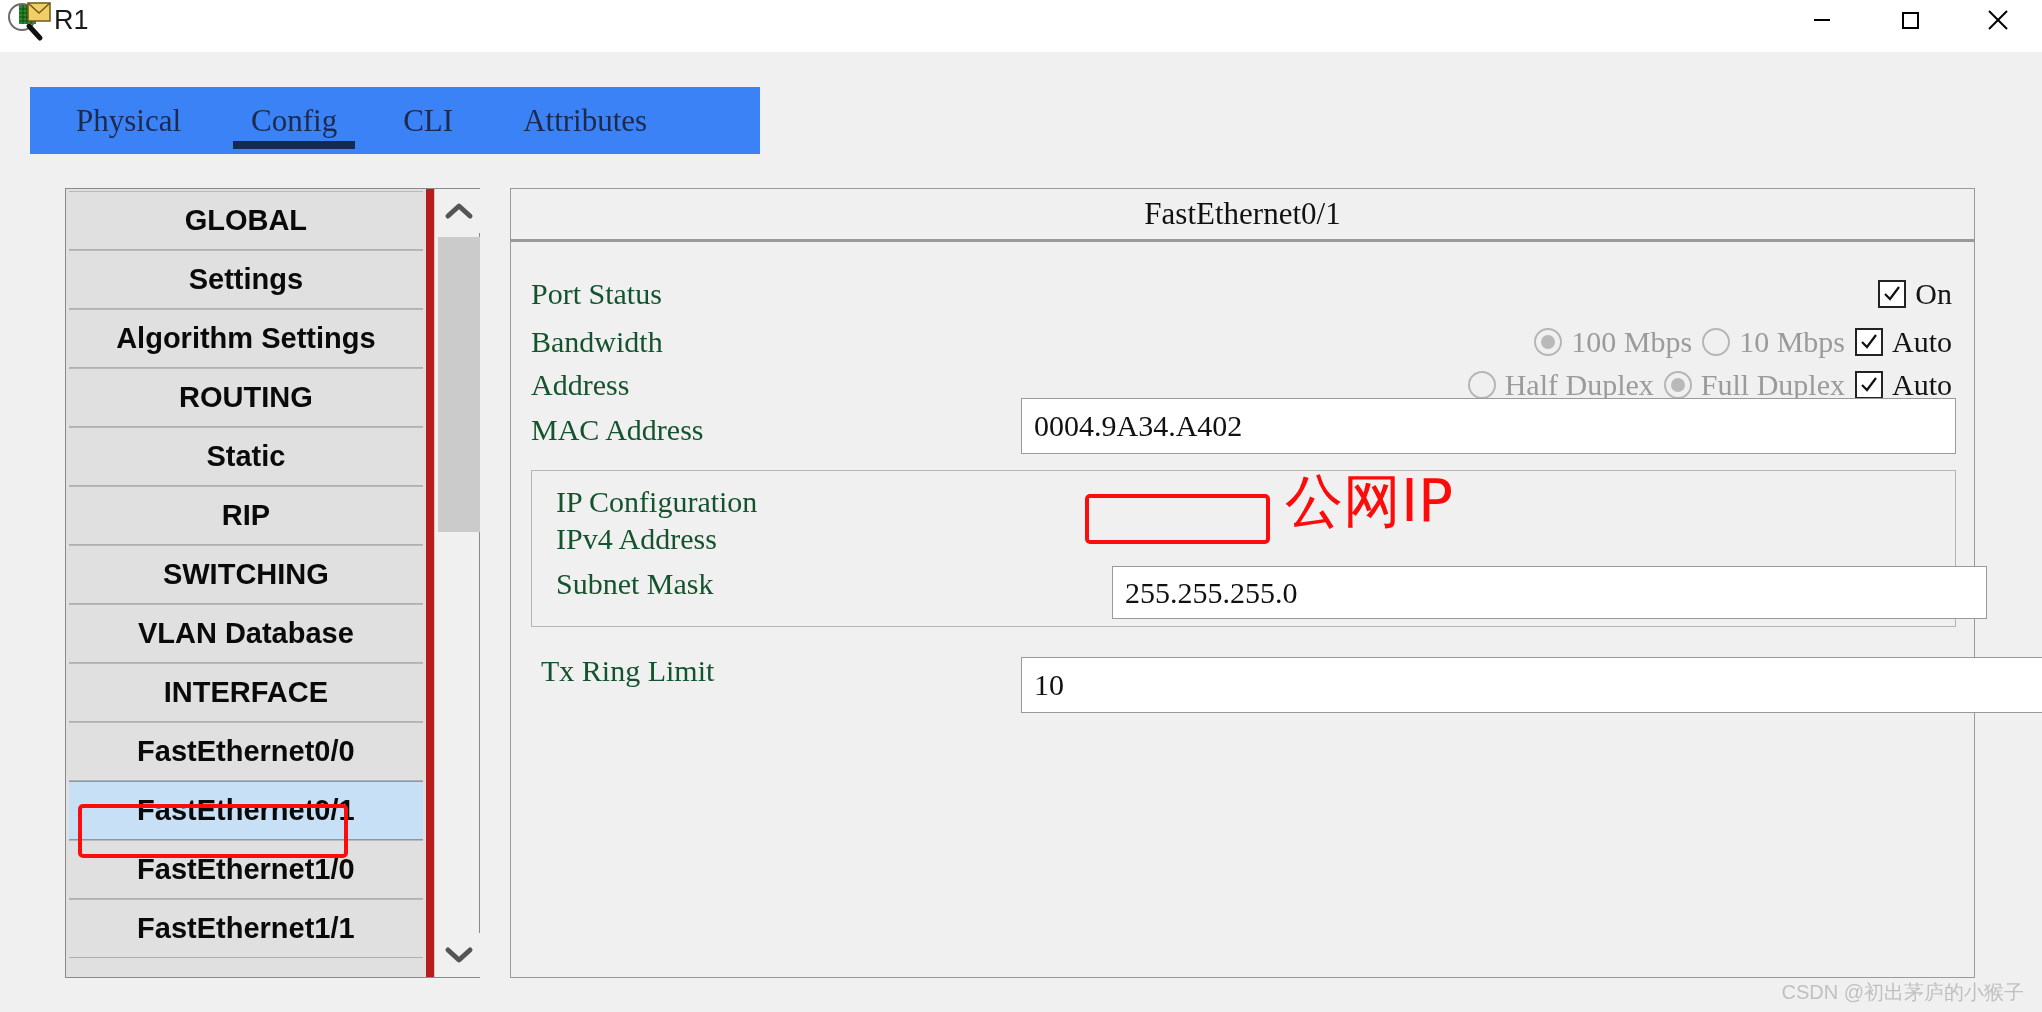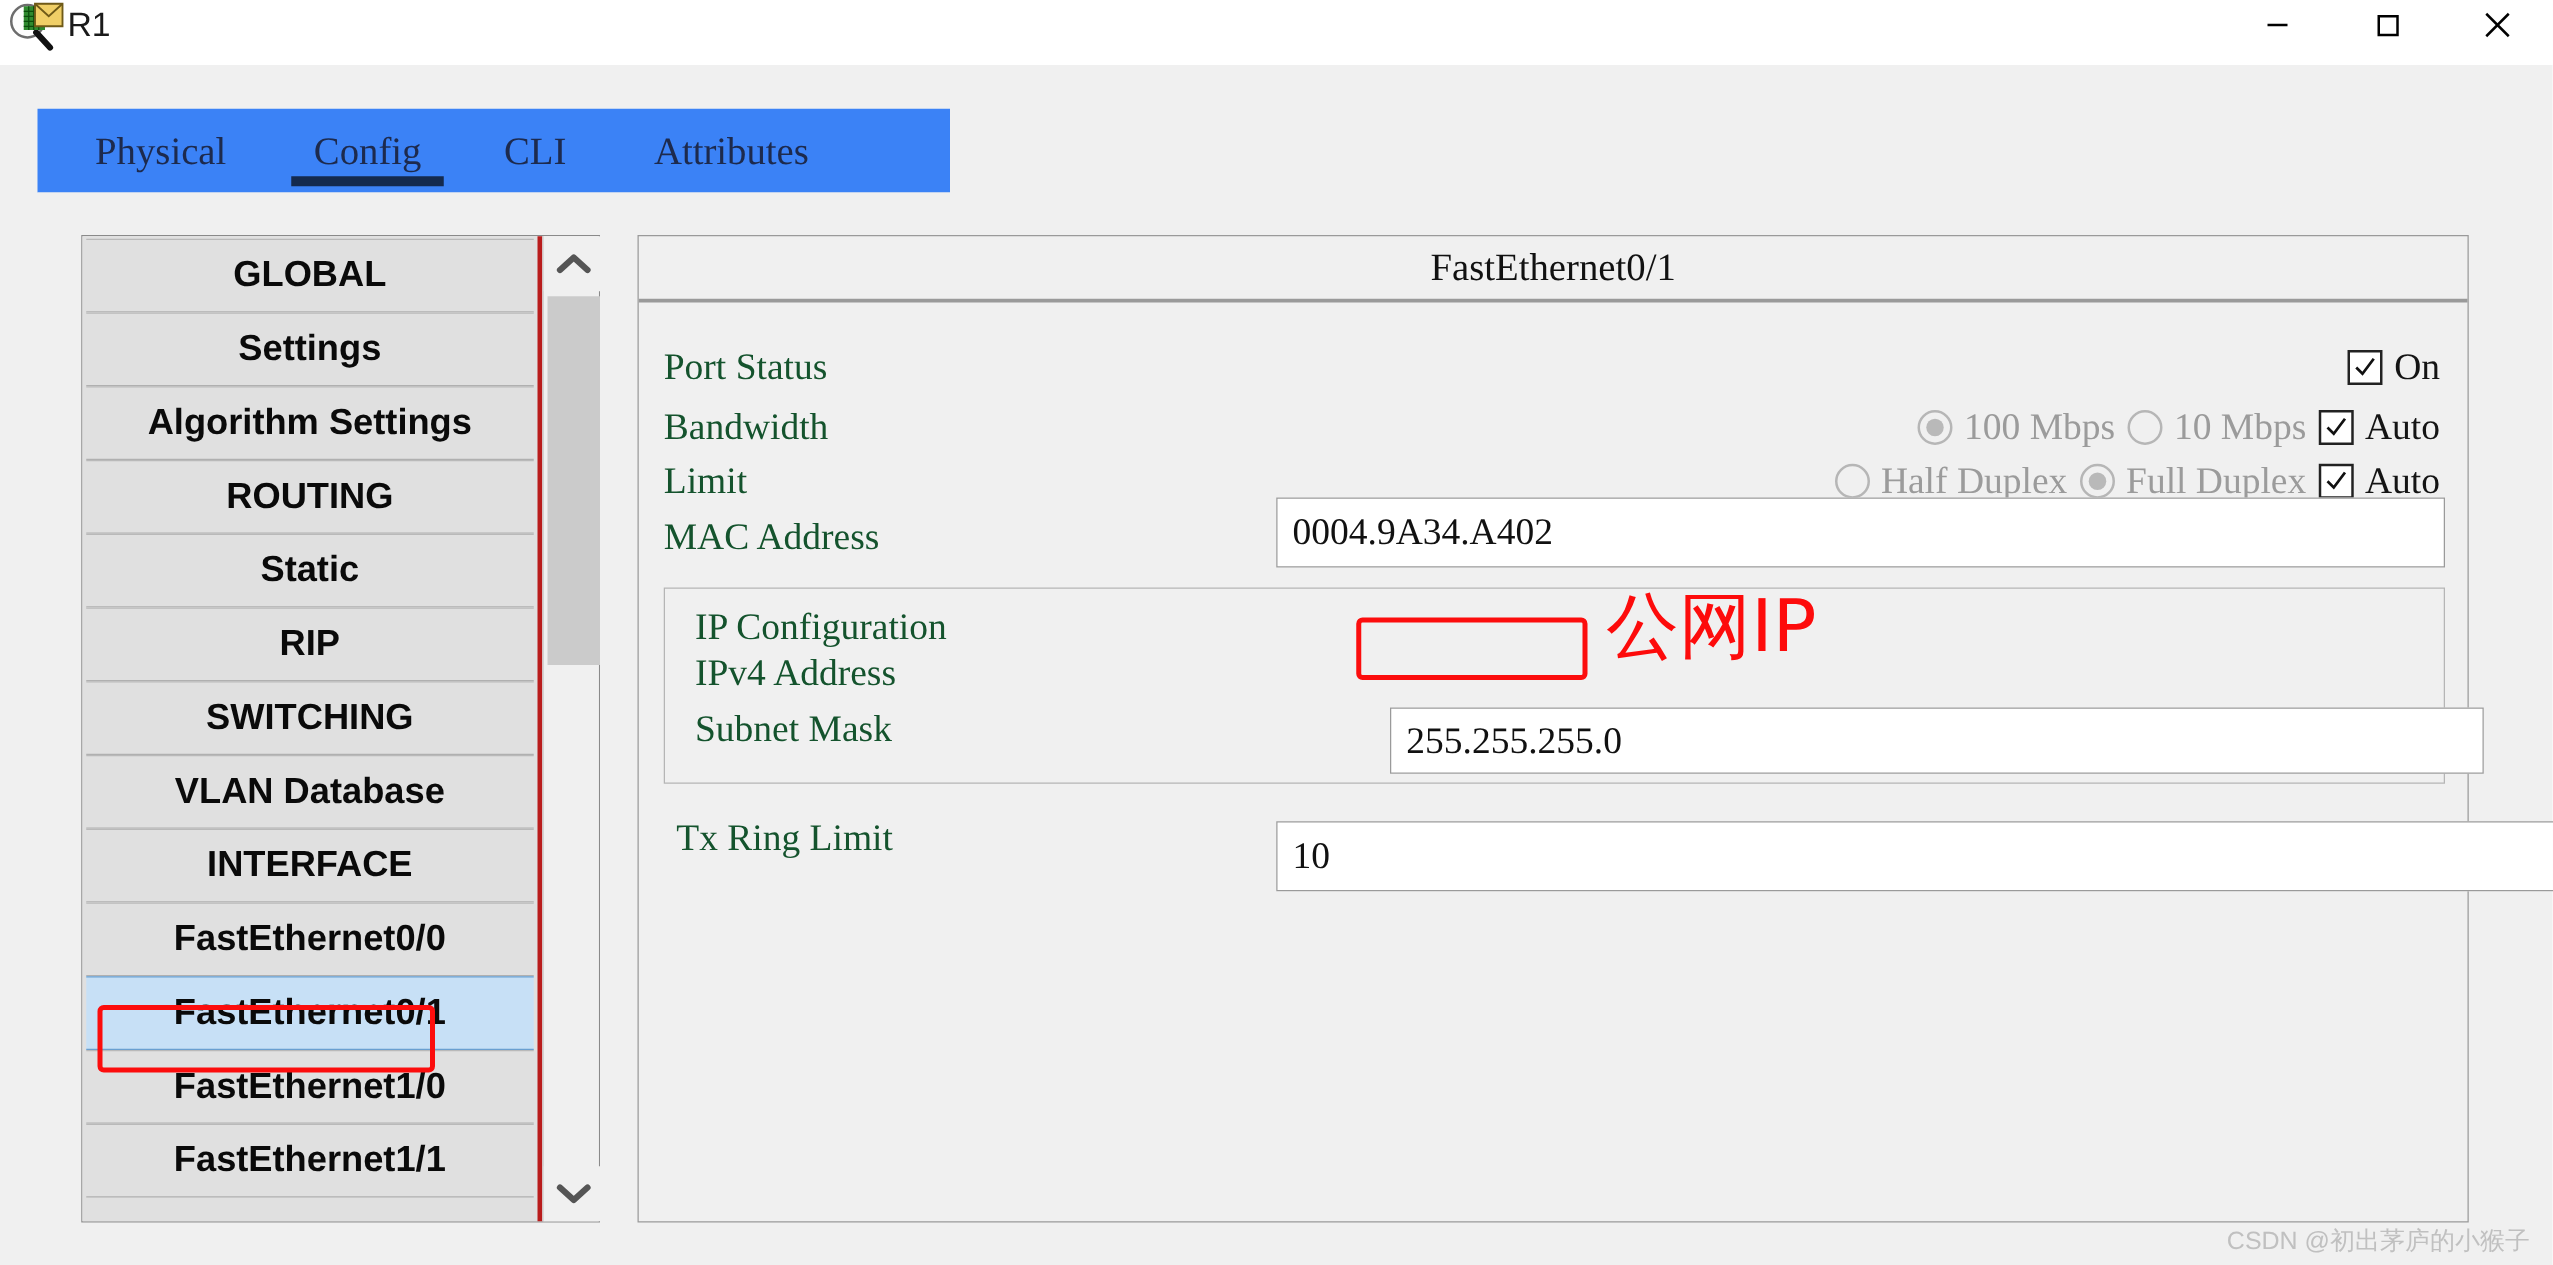--- a/index.html
+++ b/index.html
@@ -74,21 +74,21 @@
   
   .sidebar-wrap {
     position: absolute; left: 35px; top: 34px;
     width: 415px; height: 790px;
     background: #ffffff;
     border: 1px solid #8a8a8a;
     display: flex;
   }
   .sidebar-list {
     width: 390px; height: 100%;
-    border-right: 4px solid #b91c1c;
+    border-right: 8px solid #b91c1c;
     background: #e0e0e0;
     overflow: hidden;
     padding-top: 2px;
   }
   .side-item {
     height: 59px;
     display: flex; align-items: center; justify-content: center;
     background: #e0e0e0;
     border-top: 1px solid #b9b9b9;
     border-bottom: 1px solid #b0b0b0;
@@ -368,21 +368,21 @@
           <span class="checkbox">
             <svg class="tick" viewBox="0 0 18 18">
                 <polyline points="2,9 7,14 16,2" fill="none" stroke="#111" stroke-width="2.2"></polyline>
               </svg>
           </span>
           <span class="ctrl-label enabled" style="margin-right:0;">Auto</span>
         </div>
       </div>
 
       <div class="row" style="top:173px; height:46px;">
-        <div class="lbl" style="margin-left:20px;">Limit</div>
+        <div class="lbl" style="margin-left:20px;">Address</div>
         <div class="ctrl-group" style="margin-left:auto; margin-right:22px;">
           <span class="radio"></span>
           <span class="ctrl-label">Half Duplex</span>
           <span class="radio checked">
               <span class="dot"></span>
             </span>
           <span class="ctrl-label">Full Duplex</span>
           <span class="checkbox">
             <svg class="tick" viewBox="0 0 18 18">
                 <polyline points="2,9 7,14 16,2" fill="none" stroke="#111" stroke-width="2.2"></polyline>

